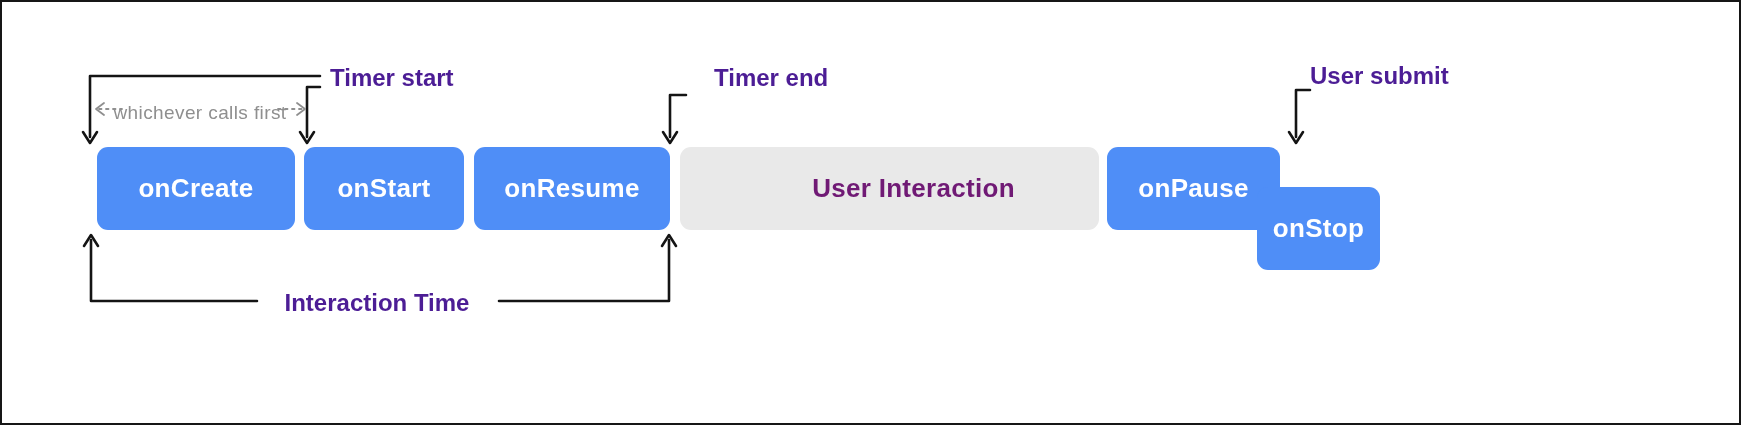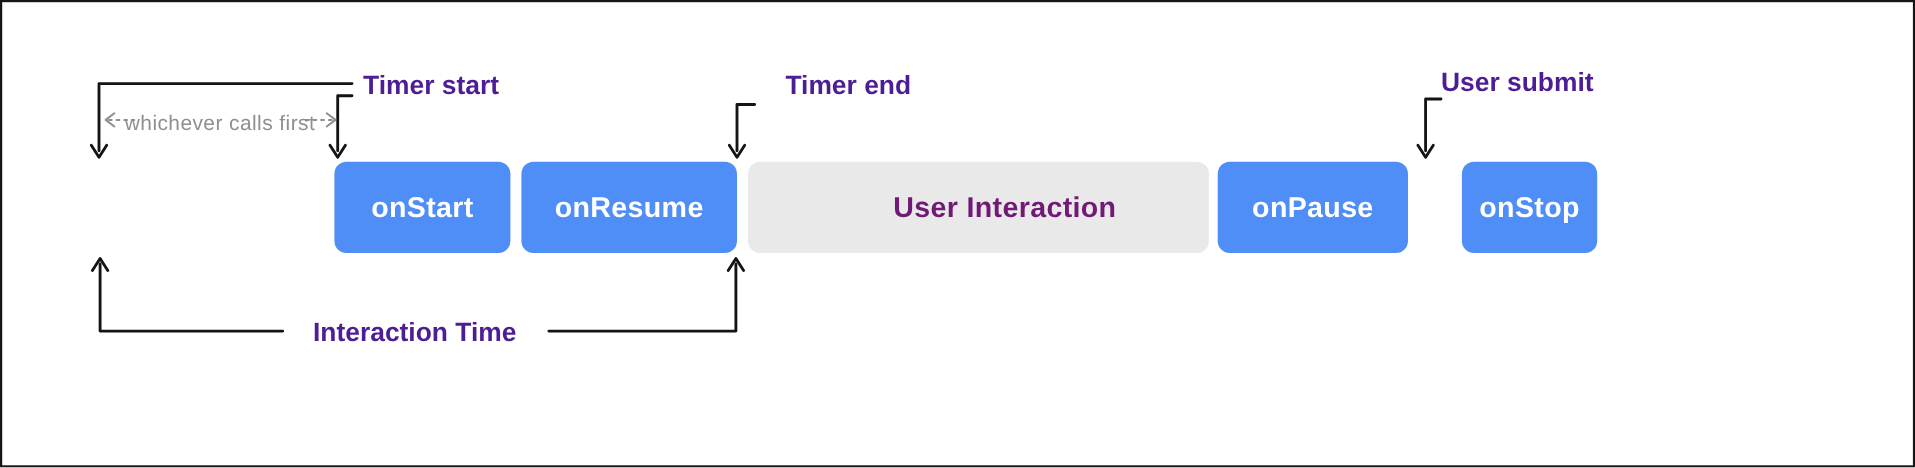--- a/index.html
+++ b/index.html
@@ -20,21 +20,21 @@
     color:#ffffff;
     display:flex;align-items:center;justify-content:center;
     font-size:26px;font-weight:600;letter-spacing:.3px;
     box-sizing:border-box;
   }
   .b0{left:95px;width:198px;}
   .b1{left:302px;width:160px;}
   .b2{left:472px;width:196px;}
   .b3{left:678px;width:419px;background:var(--gray,#e9e9e9);color:#701a75;padding-left:48px;}
   .b4{left:1105px;width:173px;}
-  .b5{left:1327px;width:123px;}
+  .b5{left:1255px;width:123px;margin-top:40px;}
   .b6{left:1460px;width:183px;}
   .lbl{
     position:absolute;white-space:nowrap;
     font-size:24px;font-weight:600;color:#4c1d95;
     line-height:1.15;
   }
   .lbl-timer-start{left:328px;top:62px;}
   .lbl-timer-end{left:684px;top:62px;margin-left:28px;}
   .lbl-timer-submit{left:1308px;top:60px;}
   .lbl-performance{left:375px;top:287px;transform:translateX(-50%);}
@@ -70,20 +70,21 @@
     </g>
 
     <g stroke="#8f8f8f" stroke-width="1.8" fill="none" stroke-linecap="round" stroke-linejoin="round">
       <path d="M97 107 H120" stroke-dasharray="2.5 4.5"></path>
       <path d="M276 107 H300" stroke-dasharray="2.5 4.5"></path>
       <path d="M102 101 L94 107 L102 113"></path>
       <path d="M295 101 L303 107 L295 113"></path>
     </g>
   </svg>
 
+  <div class="box b0">onCreate</div>
   <div class="box b1">onStart</div>
   <div class="box b2">onResume</div>
   <div class="box b3">User Interaction</div>
   <div class="box b4">onPause</div>
   <div class="box b5">onStop</div>
 
   <div class="lbl lbl-timer-start">Timer start</div>
   <div class="lbl lbl-timer-end">Timer end</div>
   <div class="lbl lbl-timer-submit">User submit</div>
   <div class="lbl lbl-whichever">whichever calls first</div>

